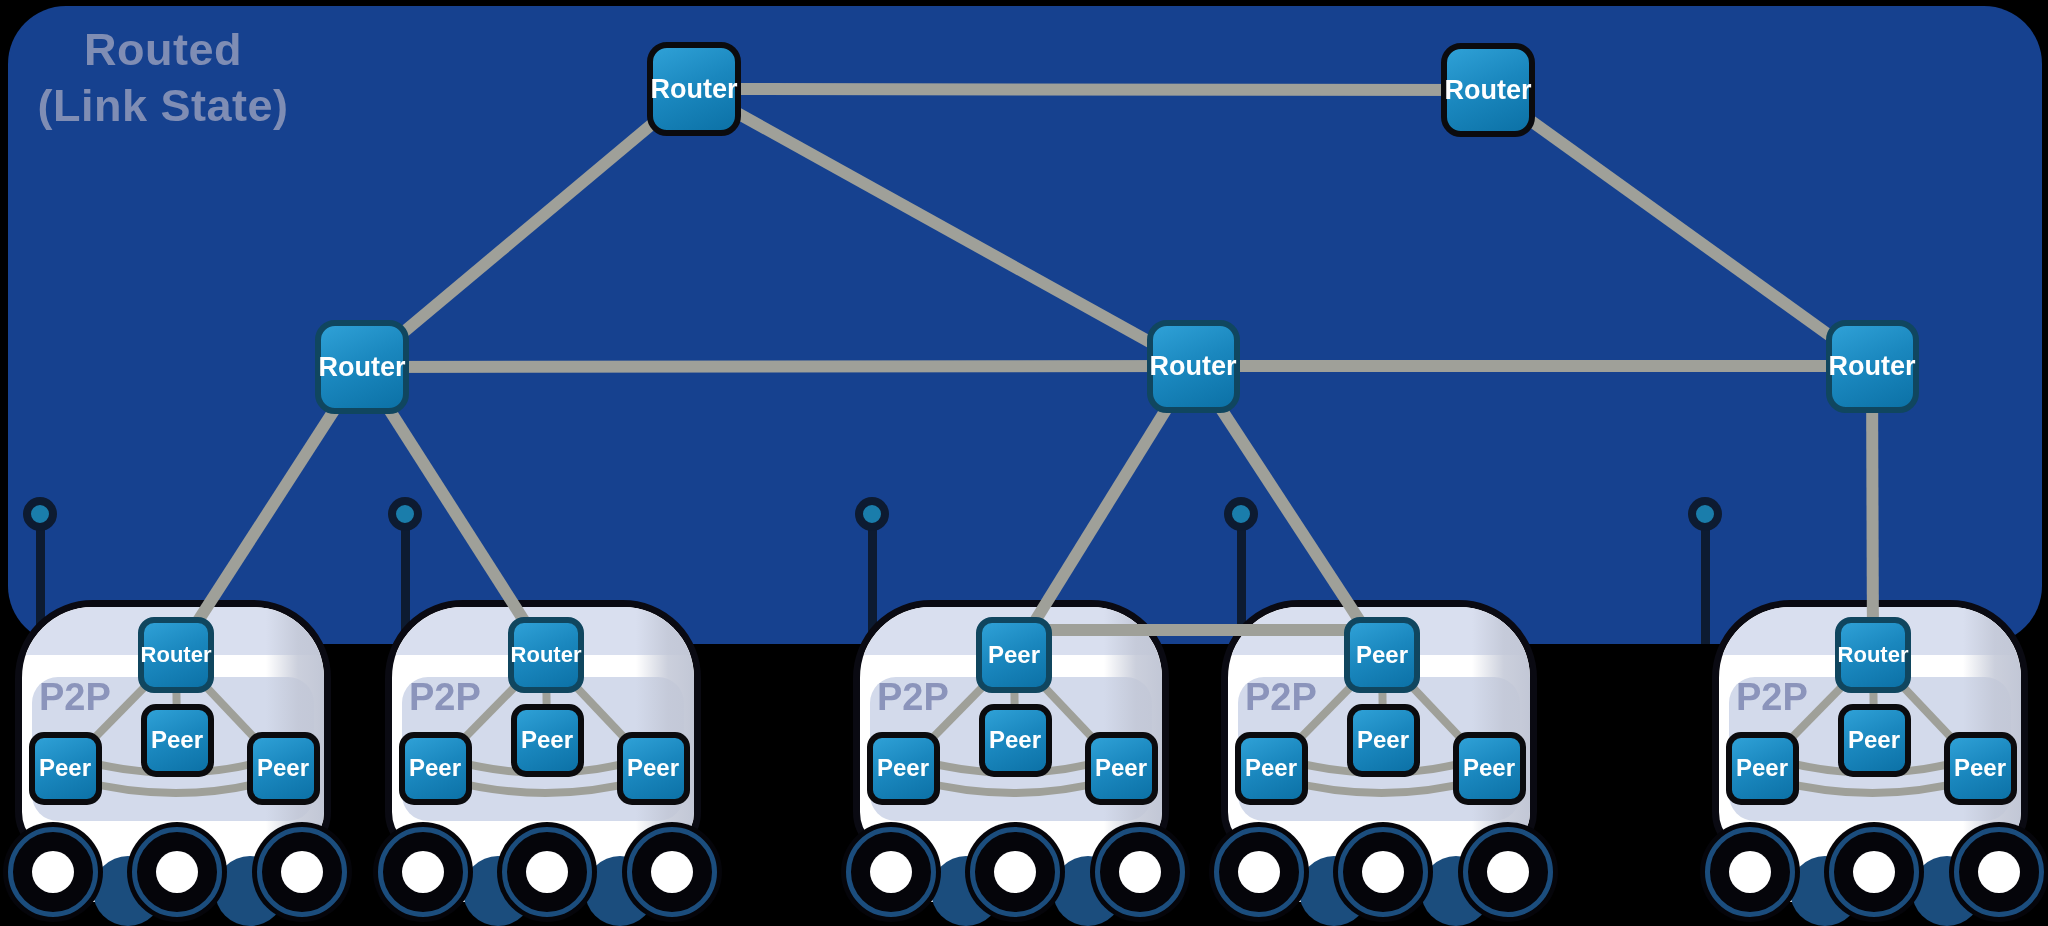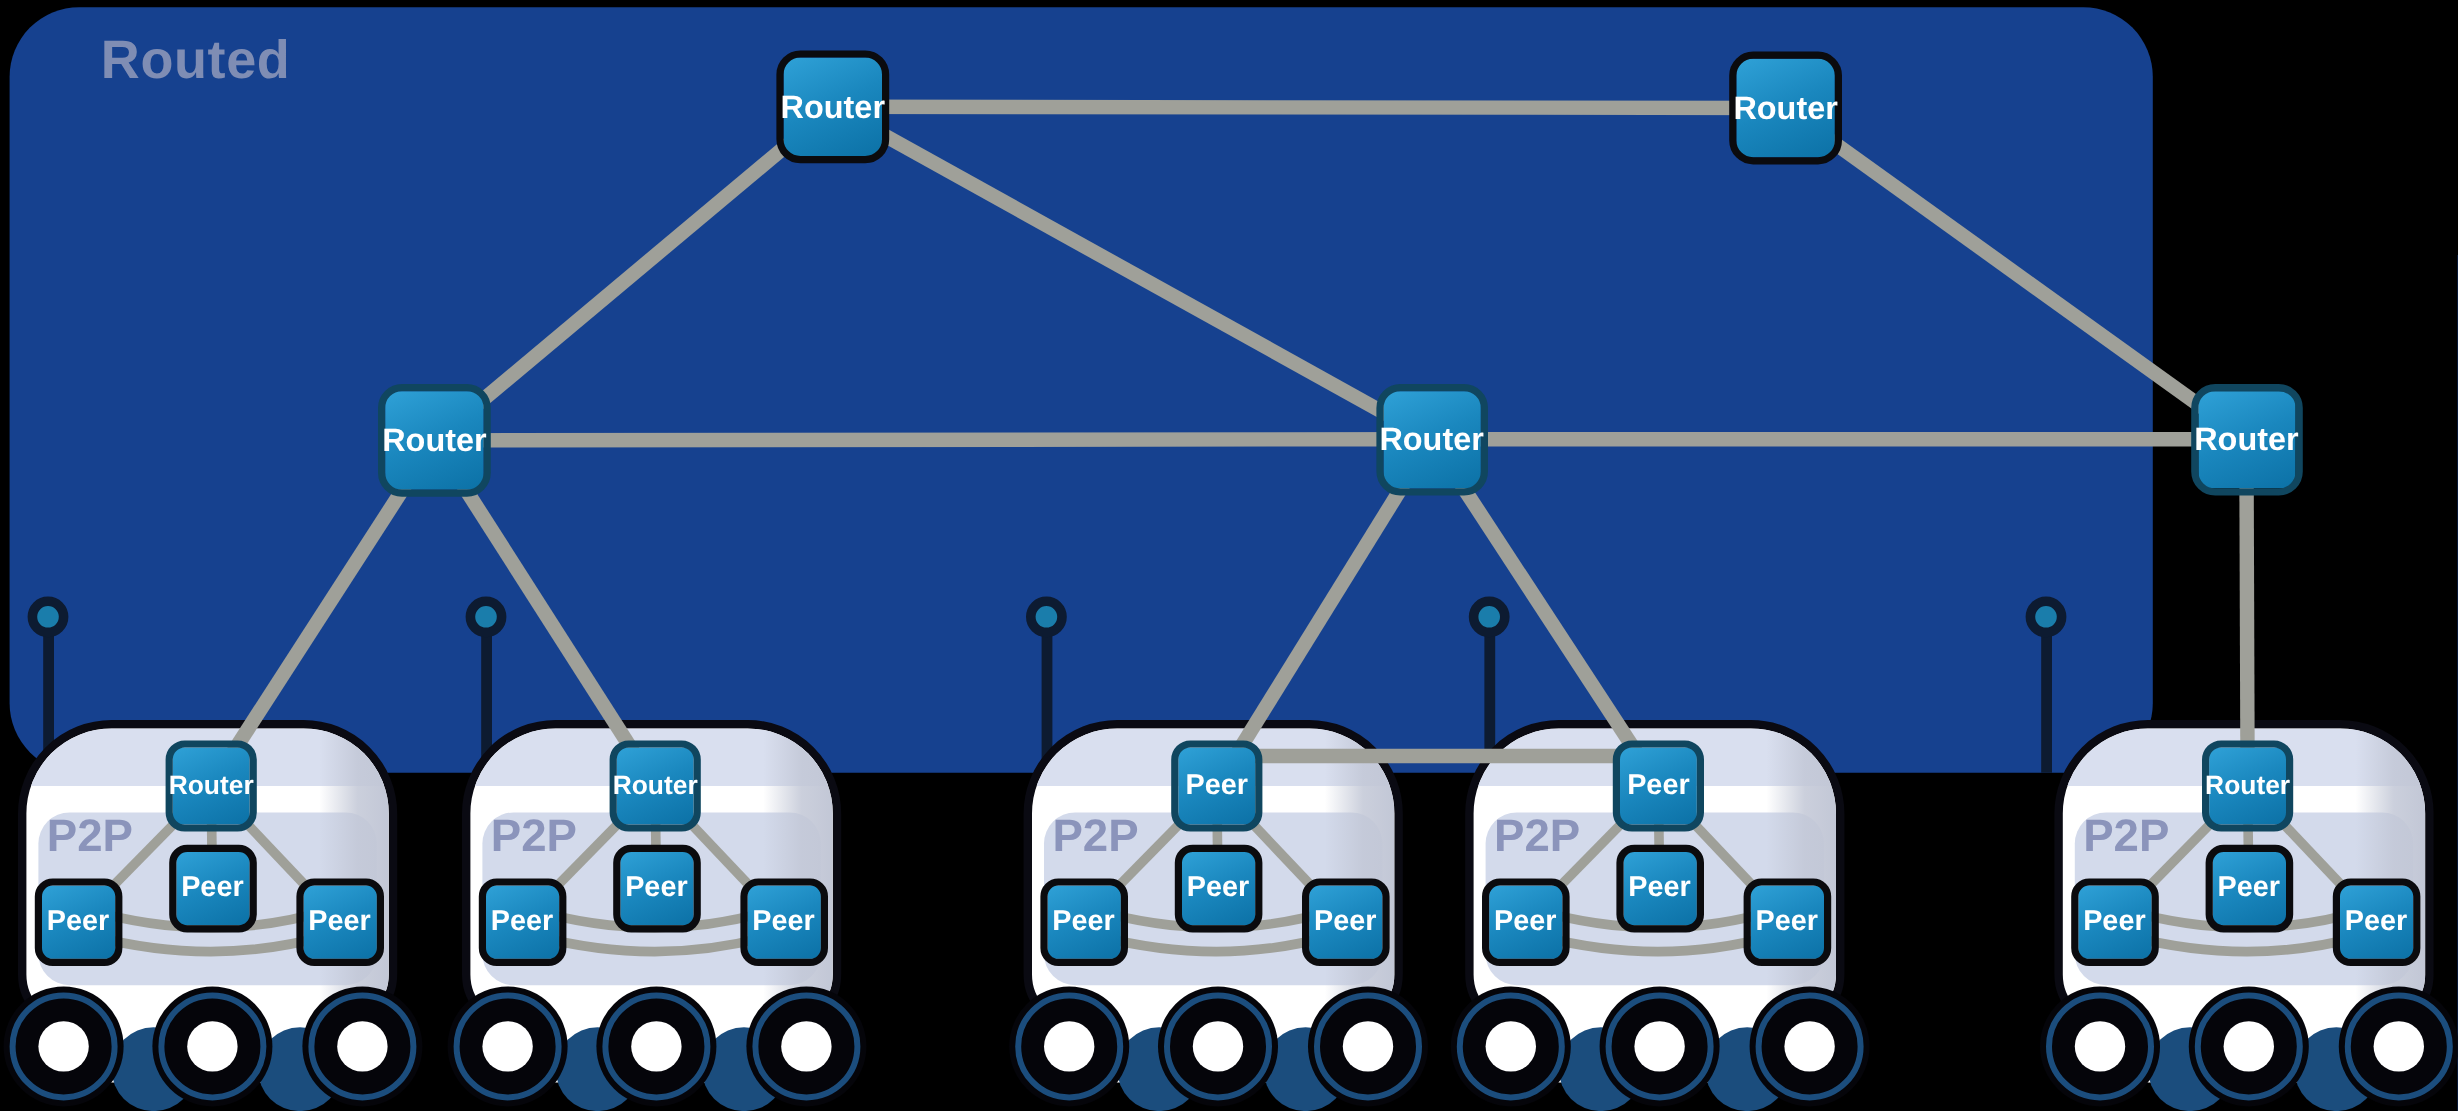--- a/index.html
+++ b/index.html
@@ -57,23 +57,24 @@
     background:linear-gradient(155deg, var(--node-light,#2fa1d7) 0%, #1a87be 48%, var(--node-dark,#0c71a6) 100%);
   }
   .node.border-black { border:6px solid var(--node-border-black,#0b0b0e); }
   .node.border-teal  { border:6px solid var(--node-border-teal,#10465f); }
   .node.carnode { border-radius:15px; }
 </style>
 </head>
 <body style="background: rgb(0, 0, 0);">
 
 <div id="canvas">
-  <div class="panel" id="routed-panel" style="left: 8px; top: 6px; width: 1786px; height: 638px; border-radius: 58px;">
+  <div class="panel" id="routed-panel" style="left: 8px; top: 6px; width: 2034px; height: 638px; border-radius: 58px;">
     <div class="panel-label">
       <span>Routed</span>
+      <span>(Link State)</span>
     </div>
   </div>
   <div id="antenna-layer">
       <div class="antenna-line" style="left: 36px; top: 514px; height: 130px;"></div>
       <div class="antenna-knob" style="left: 23px; top: 497px;"></div>
       <div class="antenna-line" style="left: 401px; top: 514px; height: 130px;"></div>
       <div class="antenna-knob" style="left: 388px; top: 497px;"></div>
       <div class="antenna-line" style="left: 868px; top: 514px; height: 130px;"></div>
       <div class="antenna-knob" style="left: 855px; top: 497px;"></div>
       <div class="antenna-line" style="left: 1237px; top: 514px; height: 130px;"></div>

